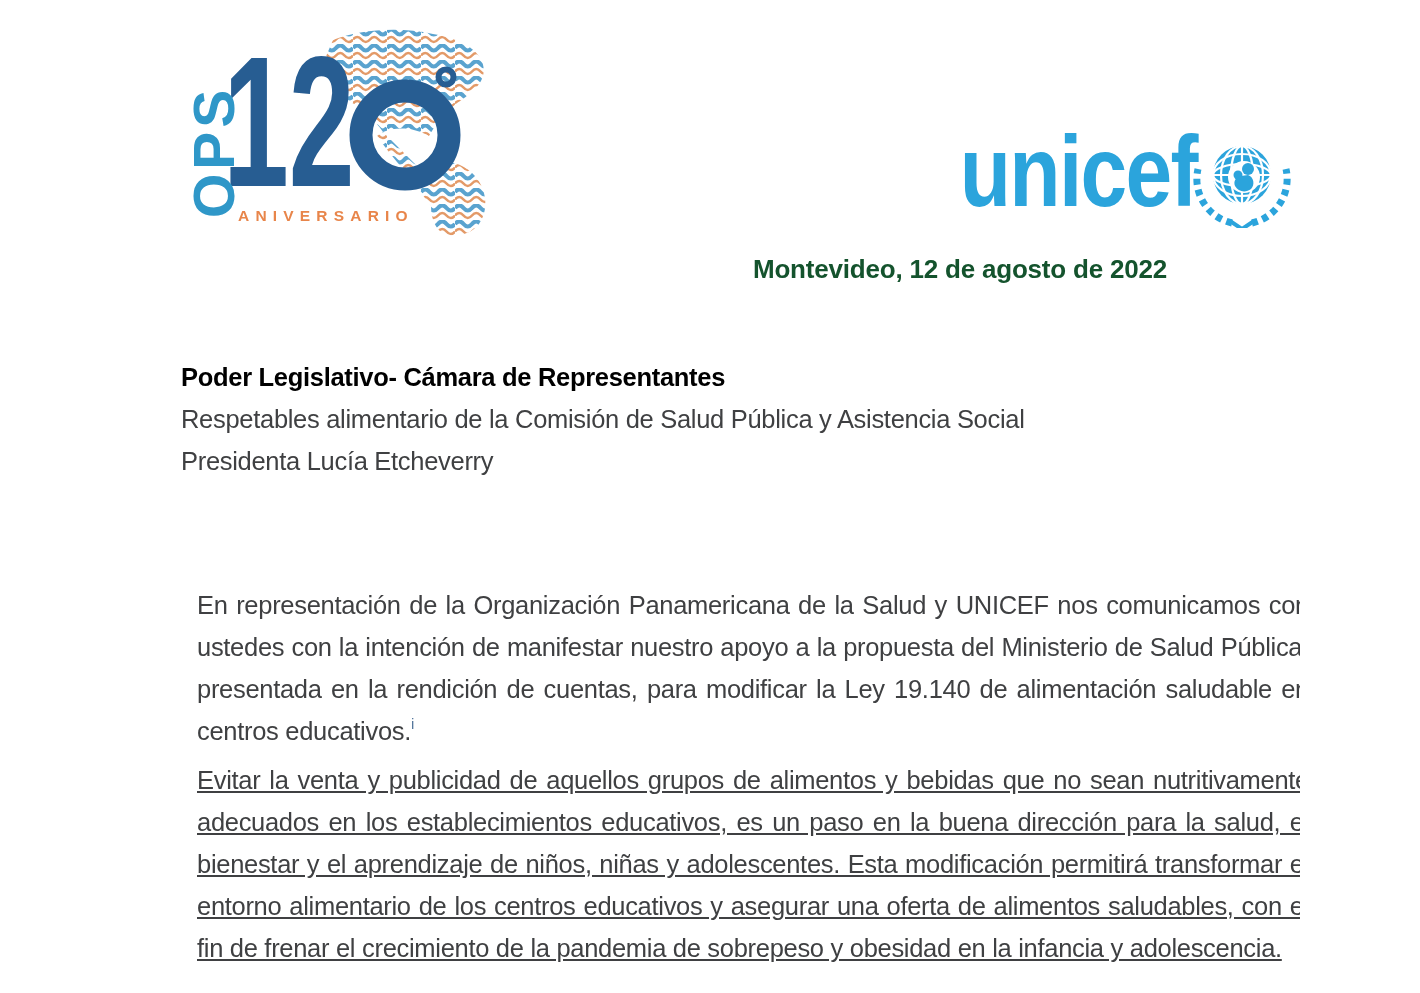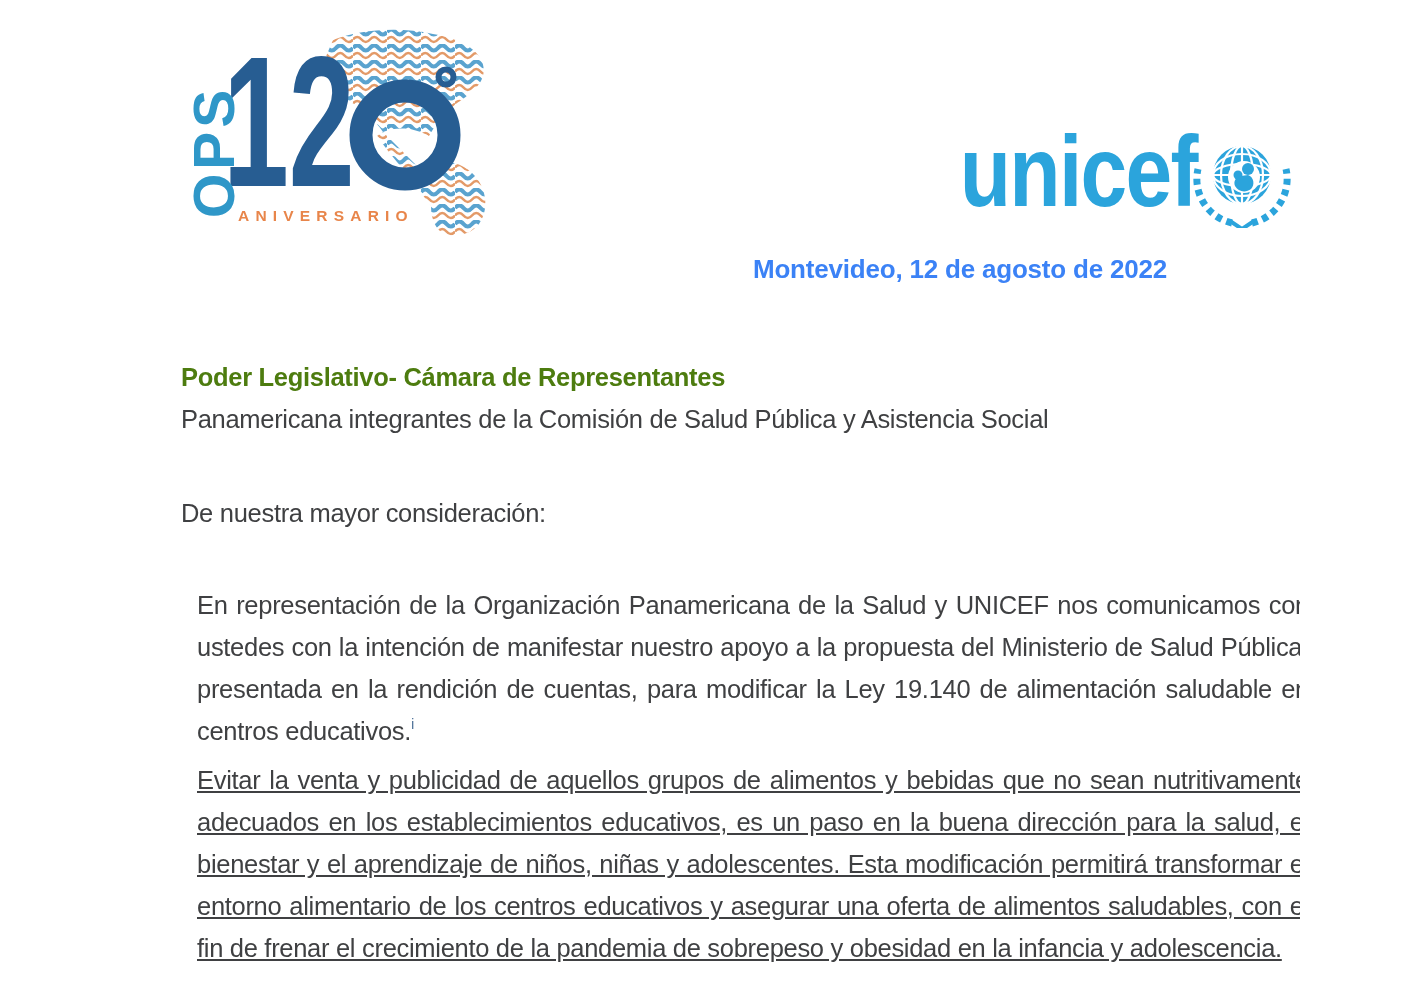--- a/index.html
+++ b/index.html
@@ -10,27 +10,27 @@
     overflow:hidden;
     font-family:"Liberation Sans","DejaVu Sans",sans-serif;
     color:#3f4042;
   }
   
   .ops-logo{position:absolute;left:183px;top:28px;width:330px;height:210px;}
   .unicef-logo{position:absolute;left:958px;top:128px;width:345px;height:100px;}
   
   .date-line{
     position:absolute;top:254px;right:133px;
-    font-size:26px;font-weight:bold;color:#3b82f6;
+    font-size:26px;font-weight:bold;color:#14532d;
     letter-spacing:-0.2px;
   }
   
   .recipient{position:absolute;left:181px;top:356px;width:1115px;
     font-size:25.5px;line-height:42px;letter-spacing:-0.3px;}
-  .recipient .bold-line{font-weight:bold;color:#4d7c0f;}
+  .recipient .bold-line{font-weight:bold;color:#000000;}
   
   .salutation{position:absolute;left:181px;top:499px;font-size:25.5px;letter-spacing:-0.3px;}
   
   .para{
     position:absolute;left:181px;width:1112px;
     font-size:25.5px;line-height:42px;
     text-align:justify;letter-spacing:-0.3px;
     margin:16px;
   }
   .para-1{top:568px;}
@@ -100,24 +100,24 @@
         <circle cx="-4" cy="-4" r="4.5"></circle>
         <path d="M 6 -4 C 12 -2 13 6 9 10 C 4 14 -4 13 -7 7 C -9 2 -6 -2 -1 -3 Z"></path>
       </g>
     </g>
   </svg>
 
   <div class="date-line">Montevideo, 12 de agosto de 2022</div>
 
   <div class="recipient">
     <div class="bold-line">Poder Legislativo- Cámara de Representantes</div>
-    <div>Panamericana integrantes de la Comisión de Salud Pública y Asistencia Social</div>
+    <div>Respetables alimentario de la Comisión de Salud Pública y Asistencia Social</div>
+    <div>Presidenta Lucía Etcheverry</div>
   </div>
 
-  <div class="salutation">De nuestra mayor consideración:</div>
 
   <p class="para para-1">
     <span>En representación de la Organización Panamericana de la Salud y UNICEF nos comunicamos con ustedes con la intención de manifestar nuestro apoyo a la propuesta del Ministerio de Salud Pública, presentada en la rendición de cuentas, para modificar la Ley 19.140 de alimentación saludable en centros educativos.</span><sup class="fn-sup">i</sup>
   </p>
 
   <p class="para para-2">
     <span>Evitar la venta y publicidad de aquellos grupos de alimentos y bebidas que no sean nutritivamente adecuados en los establecimientos educativos, es un paso en la buena dirección para la salud, el bienestar y el aprendizaje de niños, niñas y adolescentes. Esta modificación permitirá transformar el entorno alimentario de los centros educativos y asegurar una oferta de alimentos saludables, con el fin de frenar el crecimiento de la pandemia de sobrepeso y obesidad en la infancia y adolescencia.</span>
   </p>
 
 </div>

